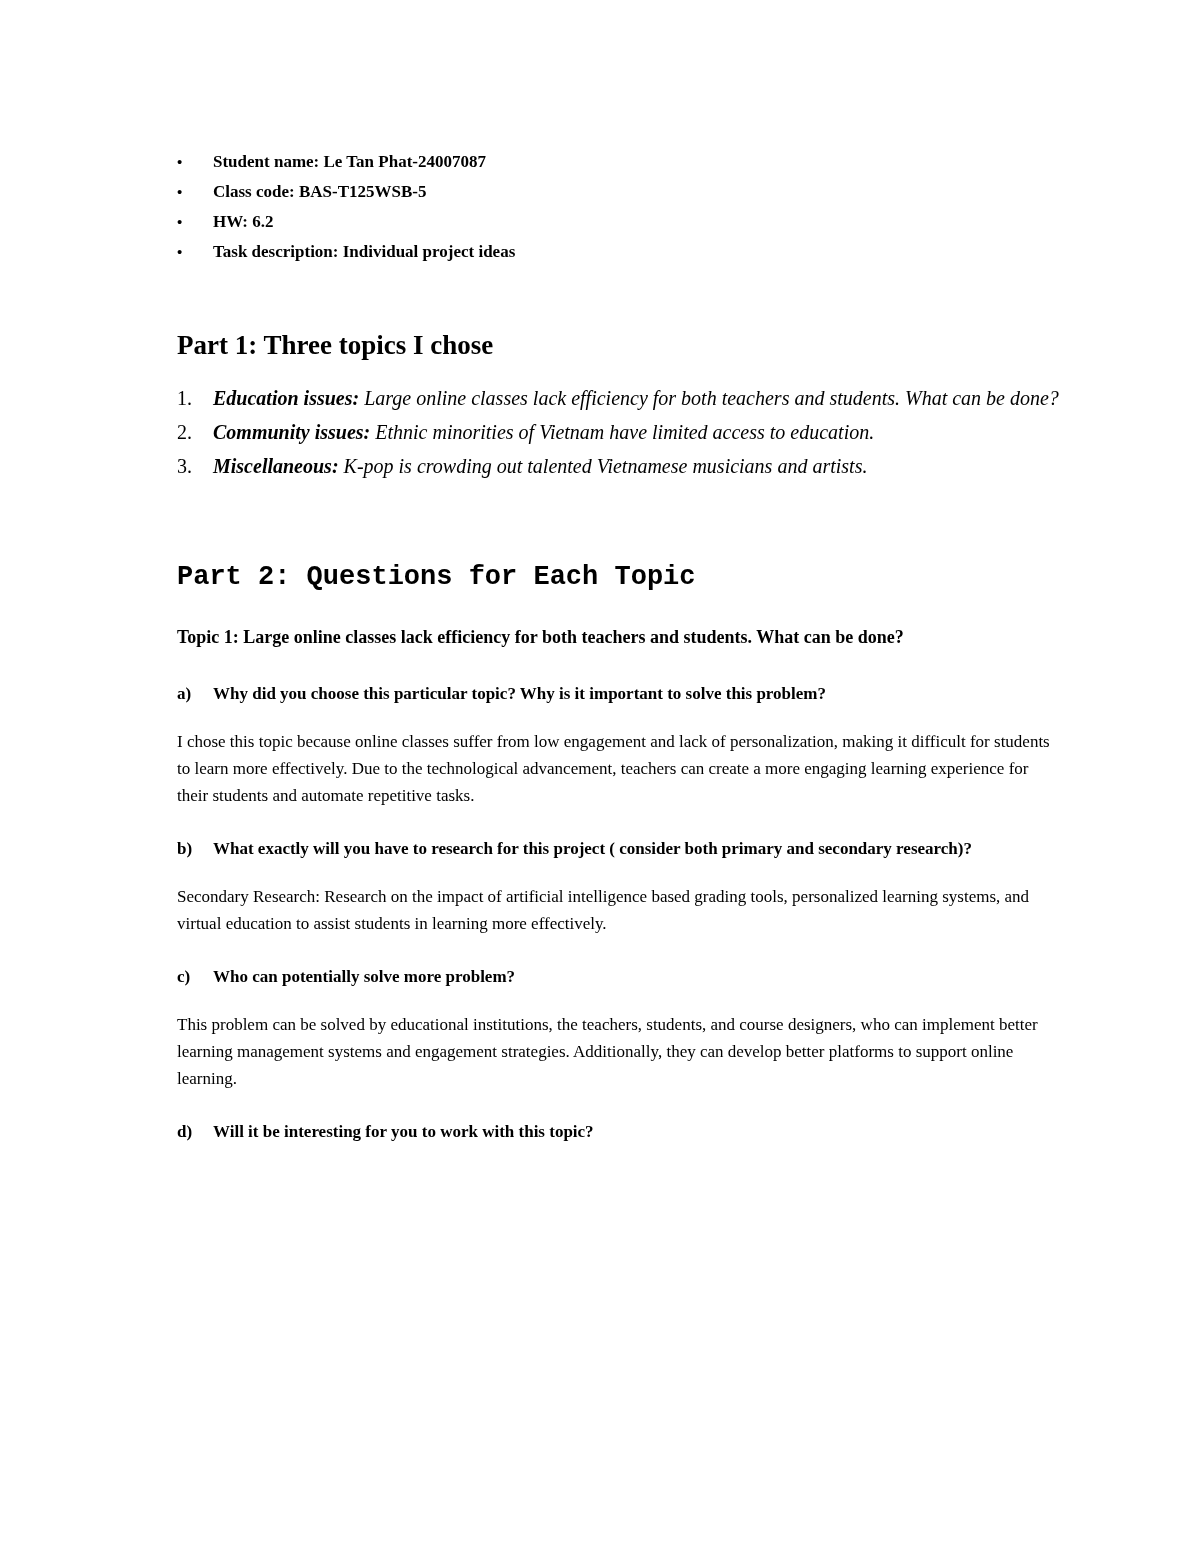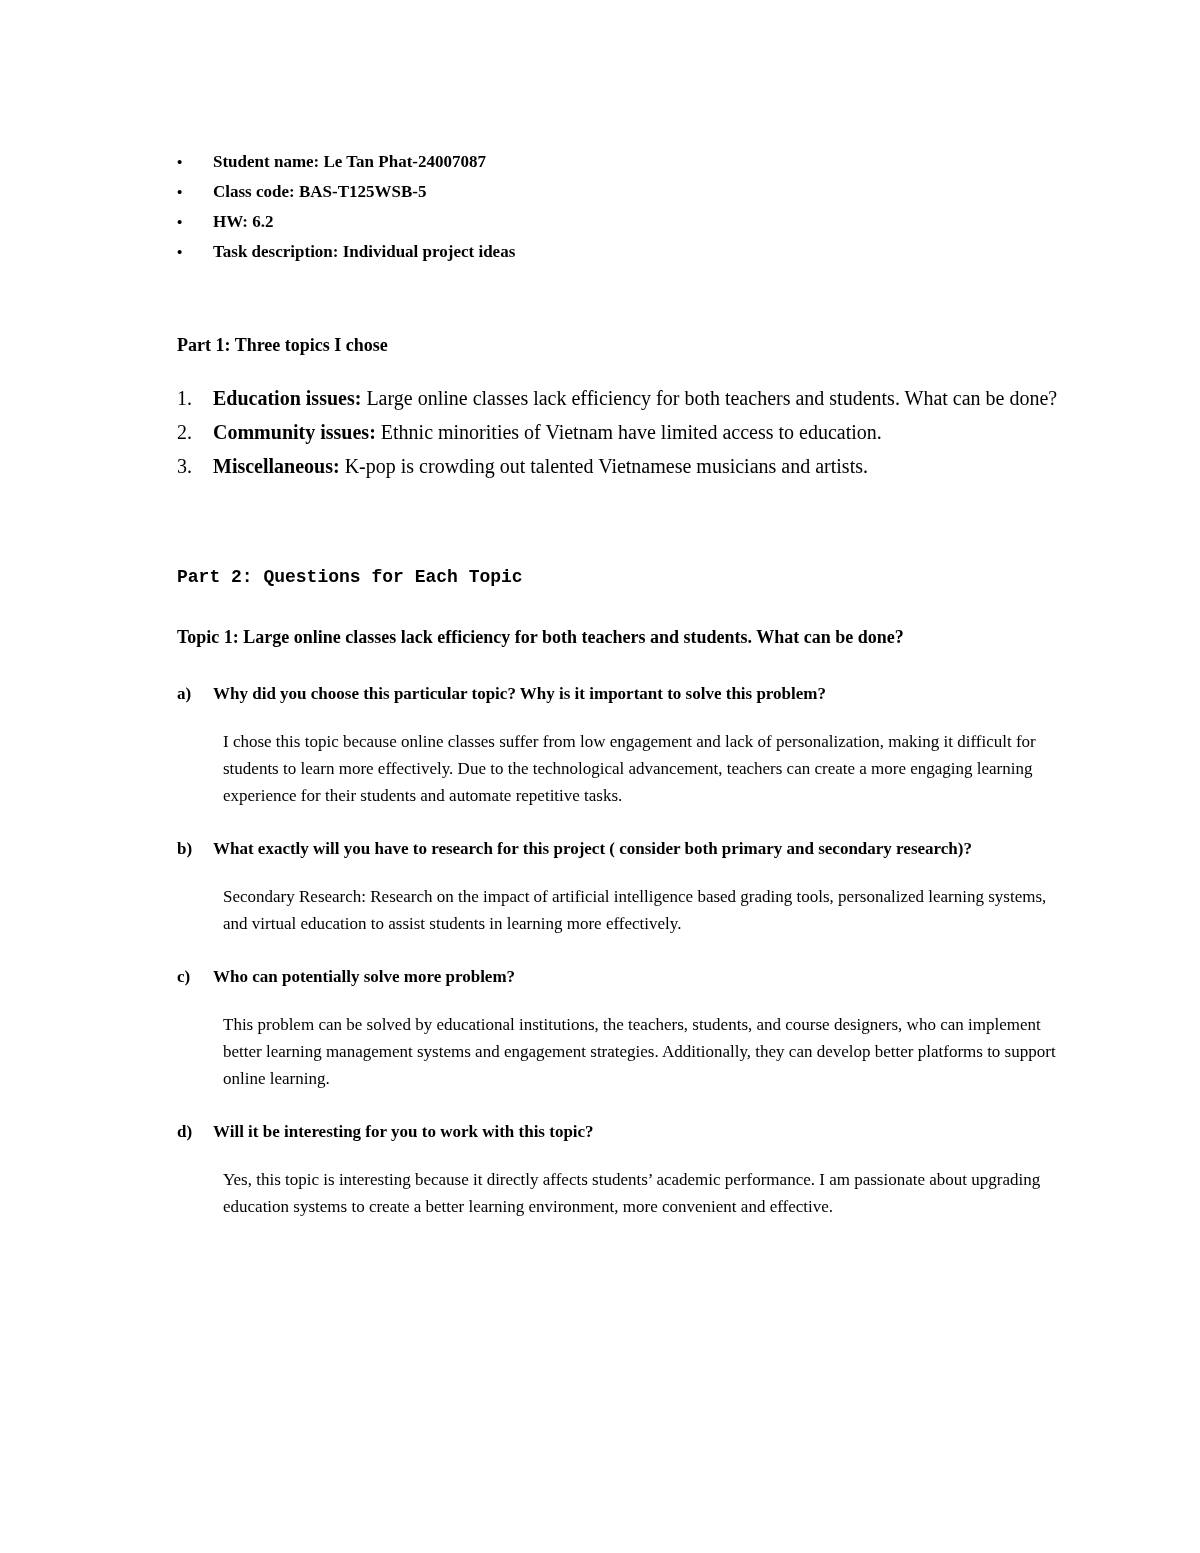--- a/index.html
+++ b/index.html
@@ -31,40 +31,40 @@
     font-weight: bold;
   }
   .meta-bullet {
     width: 36px;
     flex: 0 0 36px;
     font-size: 15px;
   }
 
   
   .part-heading {
-    font-size: 18px;
+    font-size: 27px;
     font-weight: bold;
     line-height: 28px;
   }
   #part1-heading { margin-top: 64px; }
   #part2-heading { margin-top: 80px; font-family: Liberation Mono, monospace; }
 
   
   .topics-list { margin-top: 22px; }
   .topic-row {
     display: flex;
     align-items: flex-start;
     font-size: 20px;
     line-height: 34px;
   }
   .topic-num {
     width: 36px;
     flex: 0 0 36px;
   }
-  .topic-text { flex: 1; }
+  .topic-text { flex: 1; font-style: italic; }
   .bold { font-weight: bold; }
 
   
   .topic-heading {
     margin-top: 30px;
     font-size: 18px;
     font-weight: bold;
     line-height: 33px;
   }
 
@@ -79,21 +79,20 @@
   }
   .q-label {
     width: 36px;
     flex: 0 0 36px;
   }
   .q-text { flex: 1; }
   .answer {
     margin-top: 20px;
     font-size: 17px;
     line-height: 27px;
-    margin-left: 46px;
   }
 </style>
 </head>
 <body>
 
 <div class="page">
 
   <ul class="meta-list">
     <li class="meta-row">
       <span class="meta-bullet">•</span>
@@ -149,15 +148,14 @@
   <div class="question-row">
     <span class="q-label">c)</span>
     <span class="q-text">Who can potentially solve more problem?</span>
   </div>
   <p class="answer">This problem can be solved by educational institutions, the teachers, students, and course designers, who can implement better learning management systems and engagement strategies. Additionally, they can develop better platforms to support online learning.</p>
 
   <div class="question-row">
     <span class="q-label">d)</span>
     <span class="q-text">Will it be interesting for you to work with this topic?</span>
   </div>
-  <p class="answer">Yes, this topic is interesting because it directly affects students’ academic performance. I  am passionate about upgrading education systems to create a better learning environment, more convenient and effective.</p>
 
 </div>
 
 </body></html>

